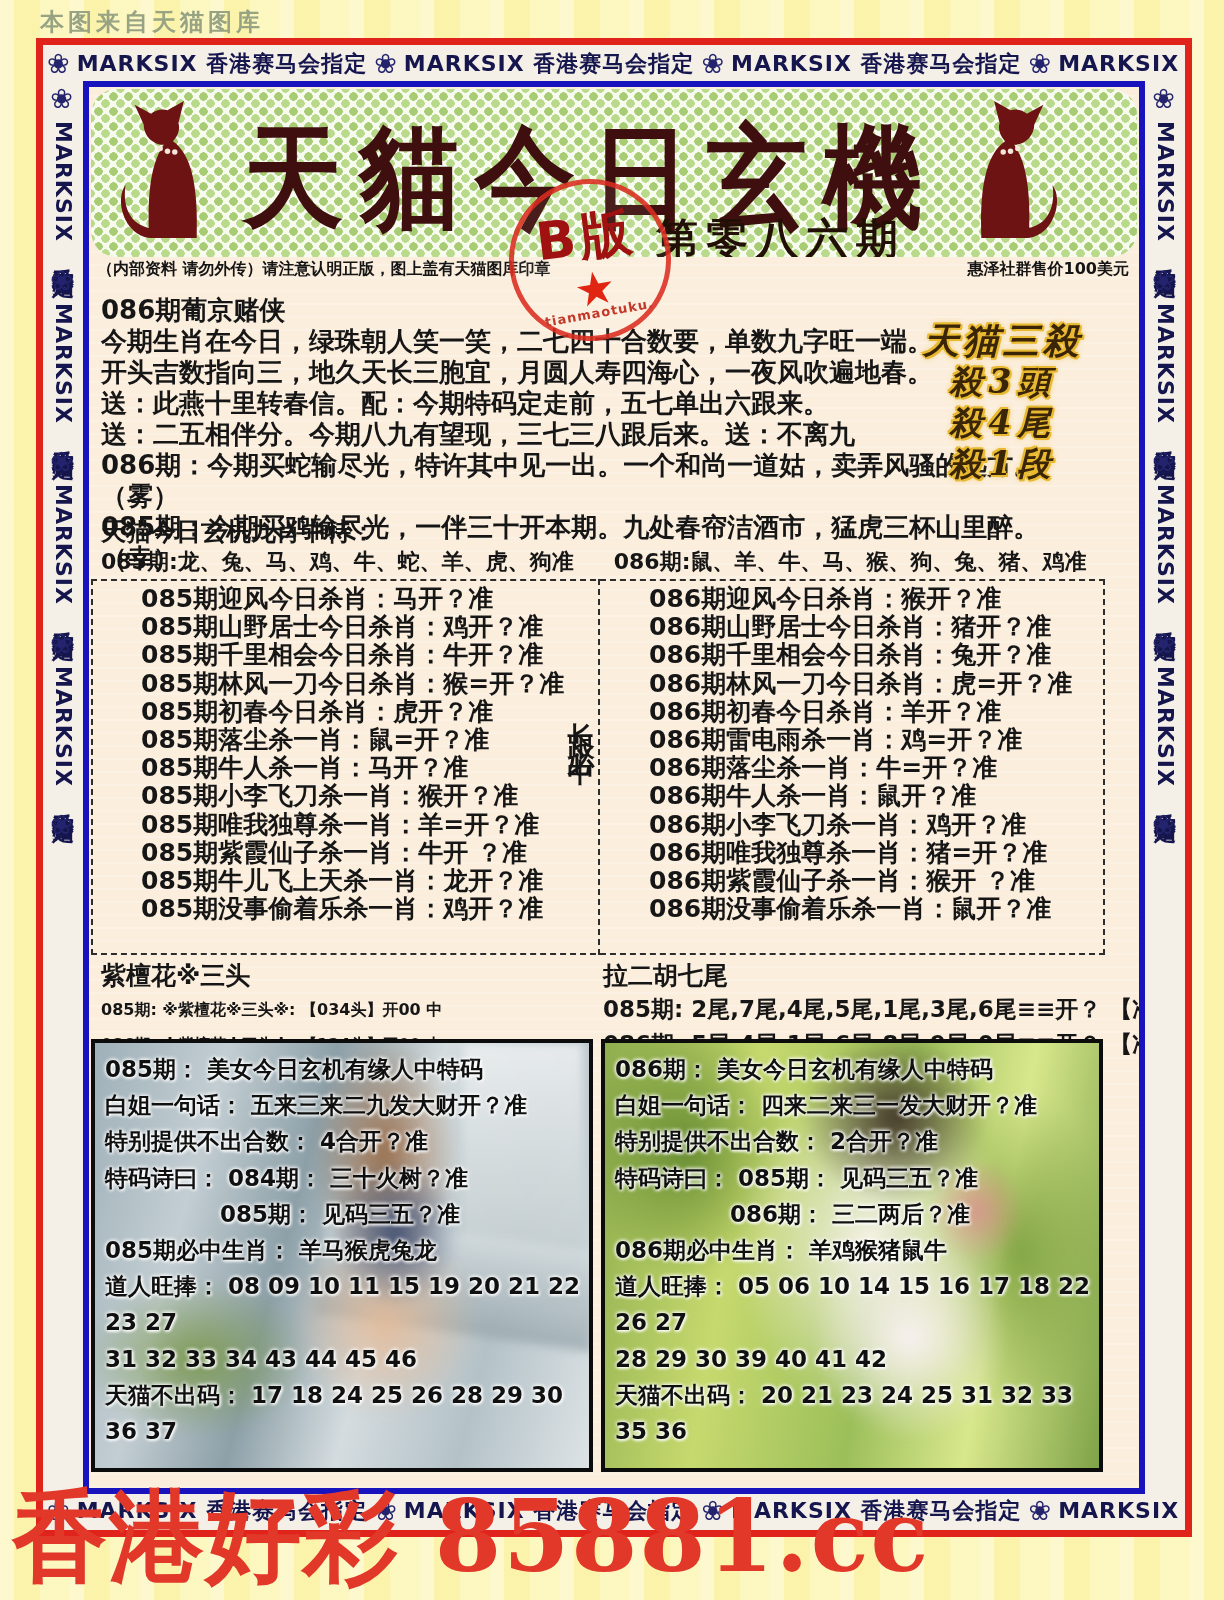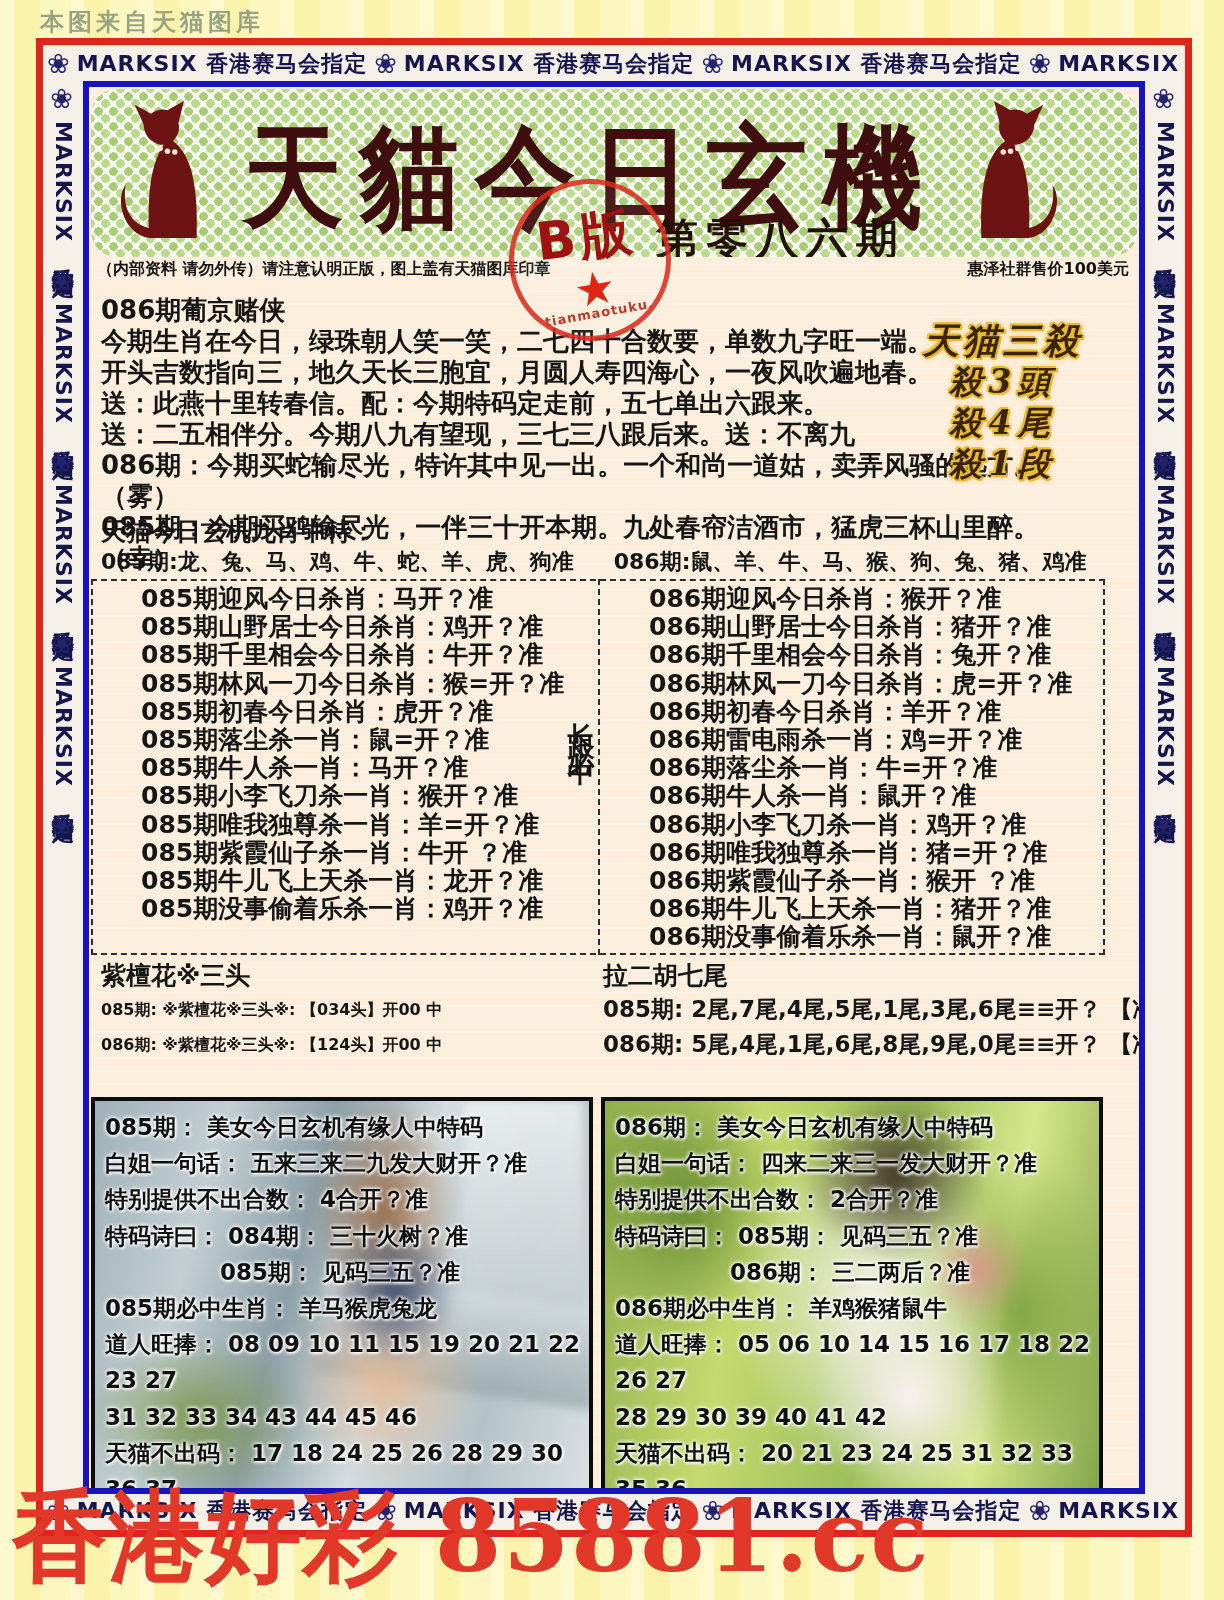--- a/index.html
+++ b/index.html
@@ -63,21 +63,21 @@
   .kt-divider{position:absolute;left:50%;top:-2px;bottom:-2px;border-left:2px dashed #2d2d2d;}
   .kt-vlabel{position:absolute;left:470px;top:120px;writing-mode:vertical-rl;font-size:27px;font-weight:800;
     color:#161616;letter-spacing:12px;}
   
   .srow{position:absolute;left:12px;right:34px;top:872px;display:flex;}
   .scol{width:50%;font-weight:800;color:#161616;white-space:nowrap;}
   .scol .s-title{font-size:25px;line-height:33px;}
   .scol .pline{font-size:16px;line-height:35px;}
   .scol-right .pline{font-size:23px;}
   
-  .photos{position:absolute;left:2px;top:1010px;width:1016px;height:433px;display:flex;gap:8px;}
+  .photos{position:absolute;left:2px;top:952px;width:1016px;height:433px;display:flex;gap:8px;}
   .pbox{position:relative;border:4px solid #0c0c0c;overflow:hidden;flex:0 0 auto;width:494px;}
   .pbg{position:absolute;inset:0;}
   .blob{position:absolute;filter:blur(5px);}
   .bg-left{background:linear-gradient(105deg,#9fb0b8 0%,#c3ced3 22%,#8da0a8 40%,#d4dcdf 58%,#b4c2c8 78%,#dde3e5 100%);}
   .lb-door{right:6px;top:0;width:120px;height:260px;background:linear-gradient(#eceff0,#bcc7ca);opacity:.9;}
   .lb-grass{left:-14px;bottom:30px;width:230px;height:160px;background:radial-gradient(ellipse,rgba(120,150,70,.85),rgba(120,150,70,0) 70%);}
   .lb-bench{right:-10px;top:190px;width:280px;height:100px;background:linear-gradient(#d5dde0,#96a5ab);transform:rotate(8deg);opacity:.75;}
   .lb-hair{left:215px;top:-10px;width:150px;height:240px;background:radial-gradient(ellipse,rgba(150,100,60,.85),rgba(150,100,60,0) 70%);}
   .lb-skin{left:195px;top:180px;width:190px;height:200px;background:radial-gradient(ellipse,rgba(226,186,152,.92),rgba(226,186,152,0) 70%);}
   .lb-suit{left:235px;top:115px;width:130px;height:150px;background:radial-gradient(ellipse,rgba(58,74,110,.9),rgba(58,74,110,0) 70%);}
@@ -191,21 +191,20 @@
             <div class="ktline">086期山野居士今日杀肖：猪开？准</div>
             <div class="ktline">086期千里相会今日杀肖：兔开？准</div>
             <div class="ktline">086期林风一刀今日杀肖：虎=开？准</div>
             <div class="ktline">086期初春今日杀肖：羊开？准</div>
             <div class="ktline">086期雷电雨杀一肖：鸡=开？准</div>
             <div class="ktline">086期落尘杀一肖：牛=开？准</div>
             <div class="ktline">086期牛人杀一肖：鼠开？准</div>
             <div class="ktline">086期小李飞刀杀一肖：鸡开？准</div>
             <div class="ktline">086期唯我独尊杀一肖：猪=开？准</div>
             <div class="ktline">086期紫霞仙子杀一肖：猴开 ？准</div>
-            <div class="ktline">086期牛儿飞上天杀一肖：猪开？准</div>
             <div class="ktline">086期没事偷着乐杀一肖：鼠开？准</div>
           </div>
         <div class="kt-divider"></div>
         <div class="kt-vlabel">长跟必中</div>
       </div>
 
       <div class="srow">
         <div class="scol scol-left">
           <div class="s-title">紫檀花※三头</div>
           <div>

